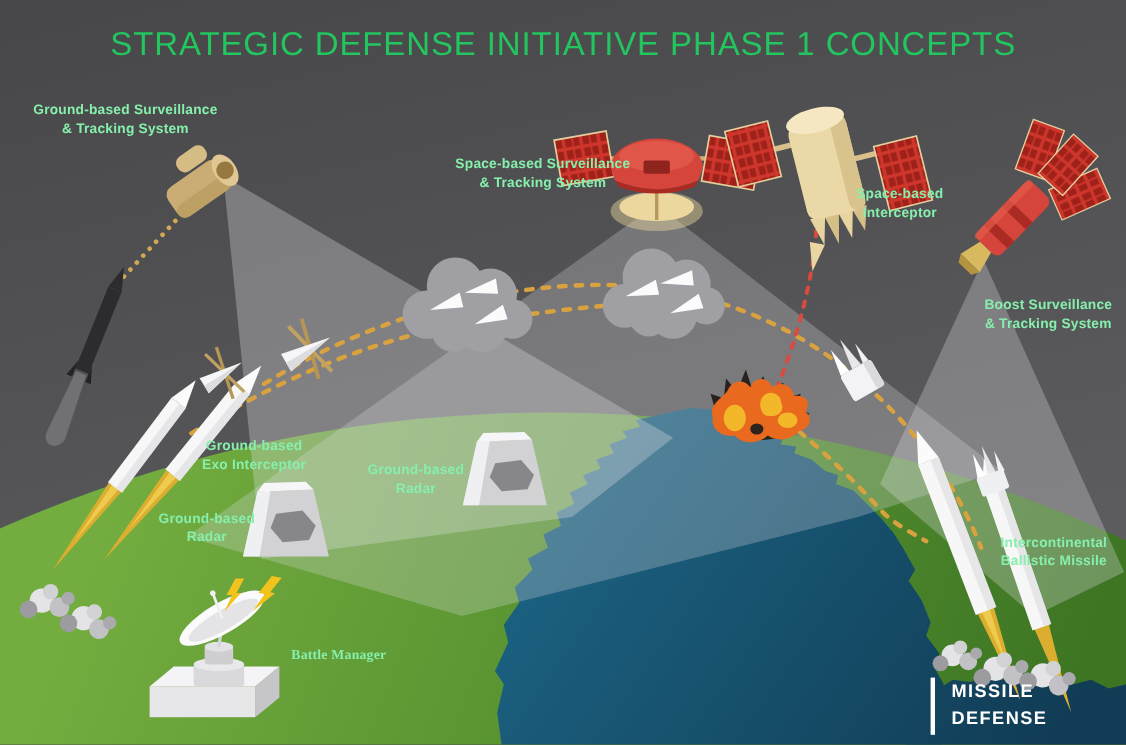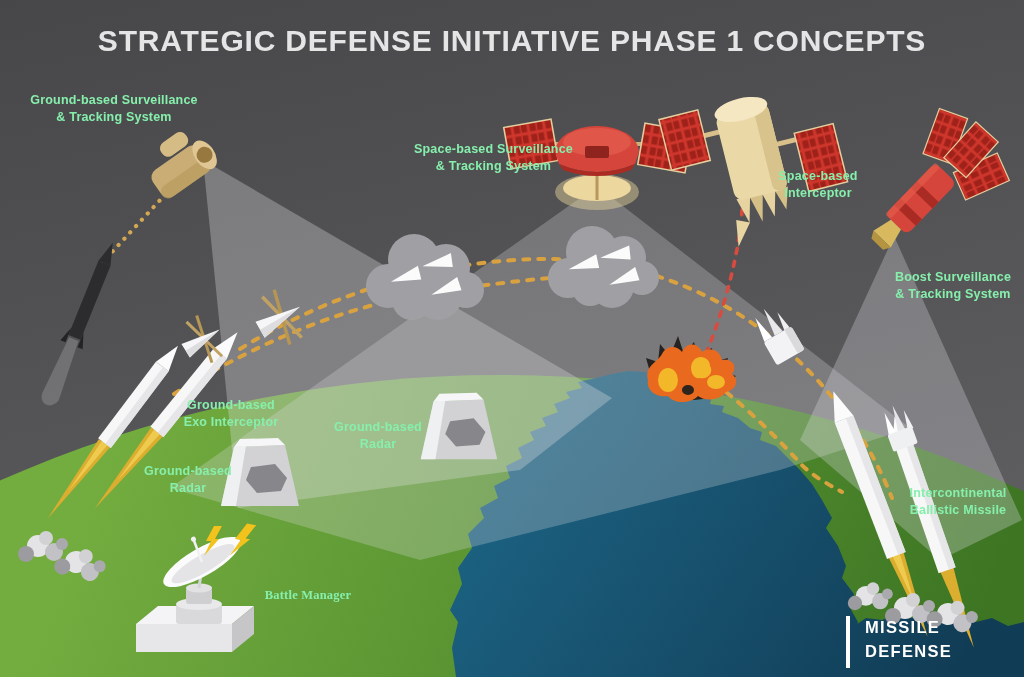--- a/index.html
+++ b/index.html
@@ -8,26 +8,26 @@
     font-family:"Liberation Sans",sans-serif;background:#4c4c4e;
   }
   .stage svg{position:absolute;left:0;top:0;}
   .lbl{
     position:absolute;color:#86efac;font-size:12.5px;font-weight:bold;
     line-height:1.32;text-align:center;white-space:pre-line;letter-spacing:.2px;
     pointer-events:none;
   }
   .title{
     position:absolute;left:0;top:24px;width:1024px;text-align:center;
-    color:#e5e5e5;font-size:30px;font-weight:bold;letter-spacing:.8px;
+    color:#22c55e;font-size:30px;font-weight:normal;letter-spacing:.8px;
     pointer-events:none;
   }
   .logo{
     position:absolute;left:846px;top:616px;height:52px;
-    display:flex;flex-direction:row;justify-content:center;
+    display:flex;flex-direction:column;justify-content:center;
     border-left:4px solid #ffffff;padding-left:15px;color:#ffffff;
     font-size:16.5px;font-weight:bold;letter-spacing:1.3px;line-height:1.45;
     pointer-events:none;
     gap:31px;
   }
 </style>
 </head>
 <body>
 
 <div class="stage">

